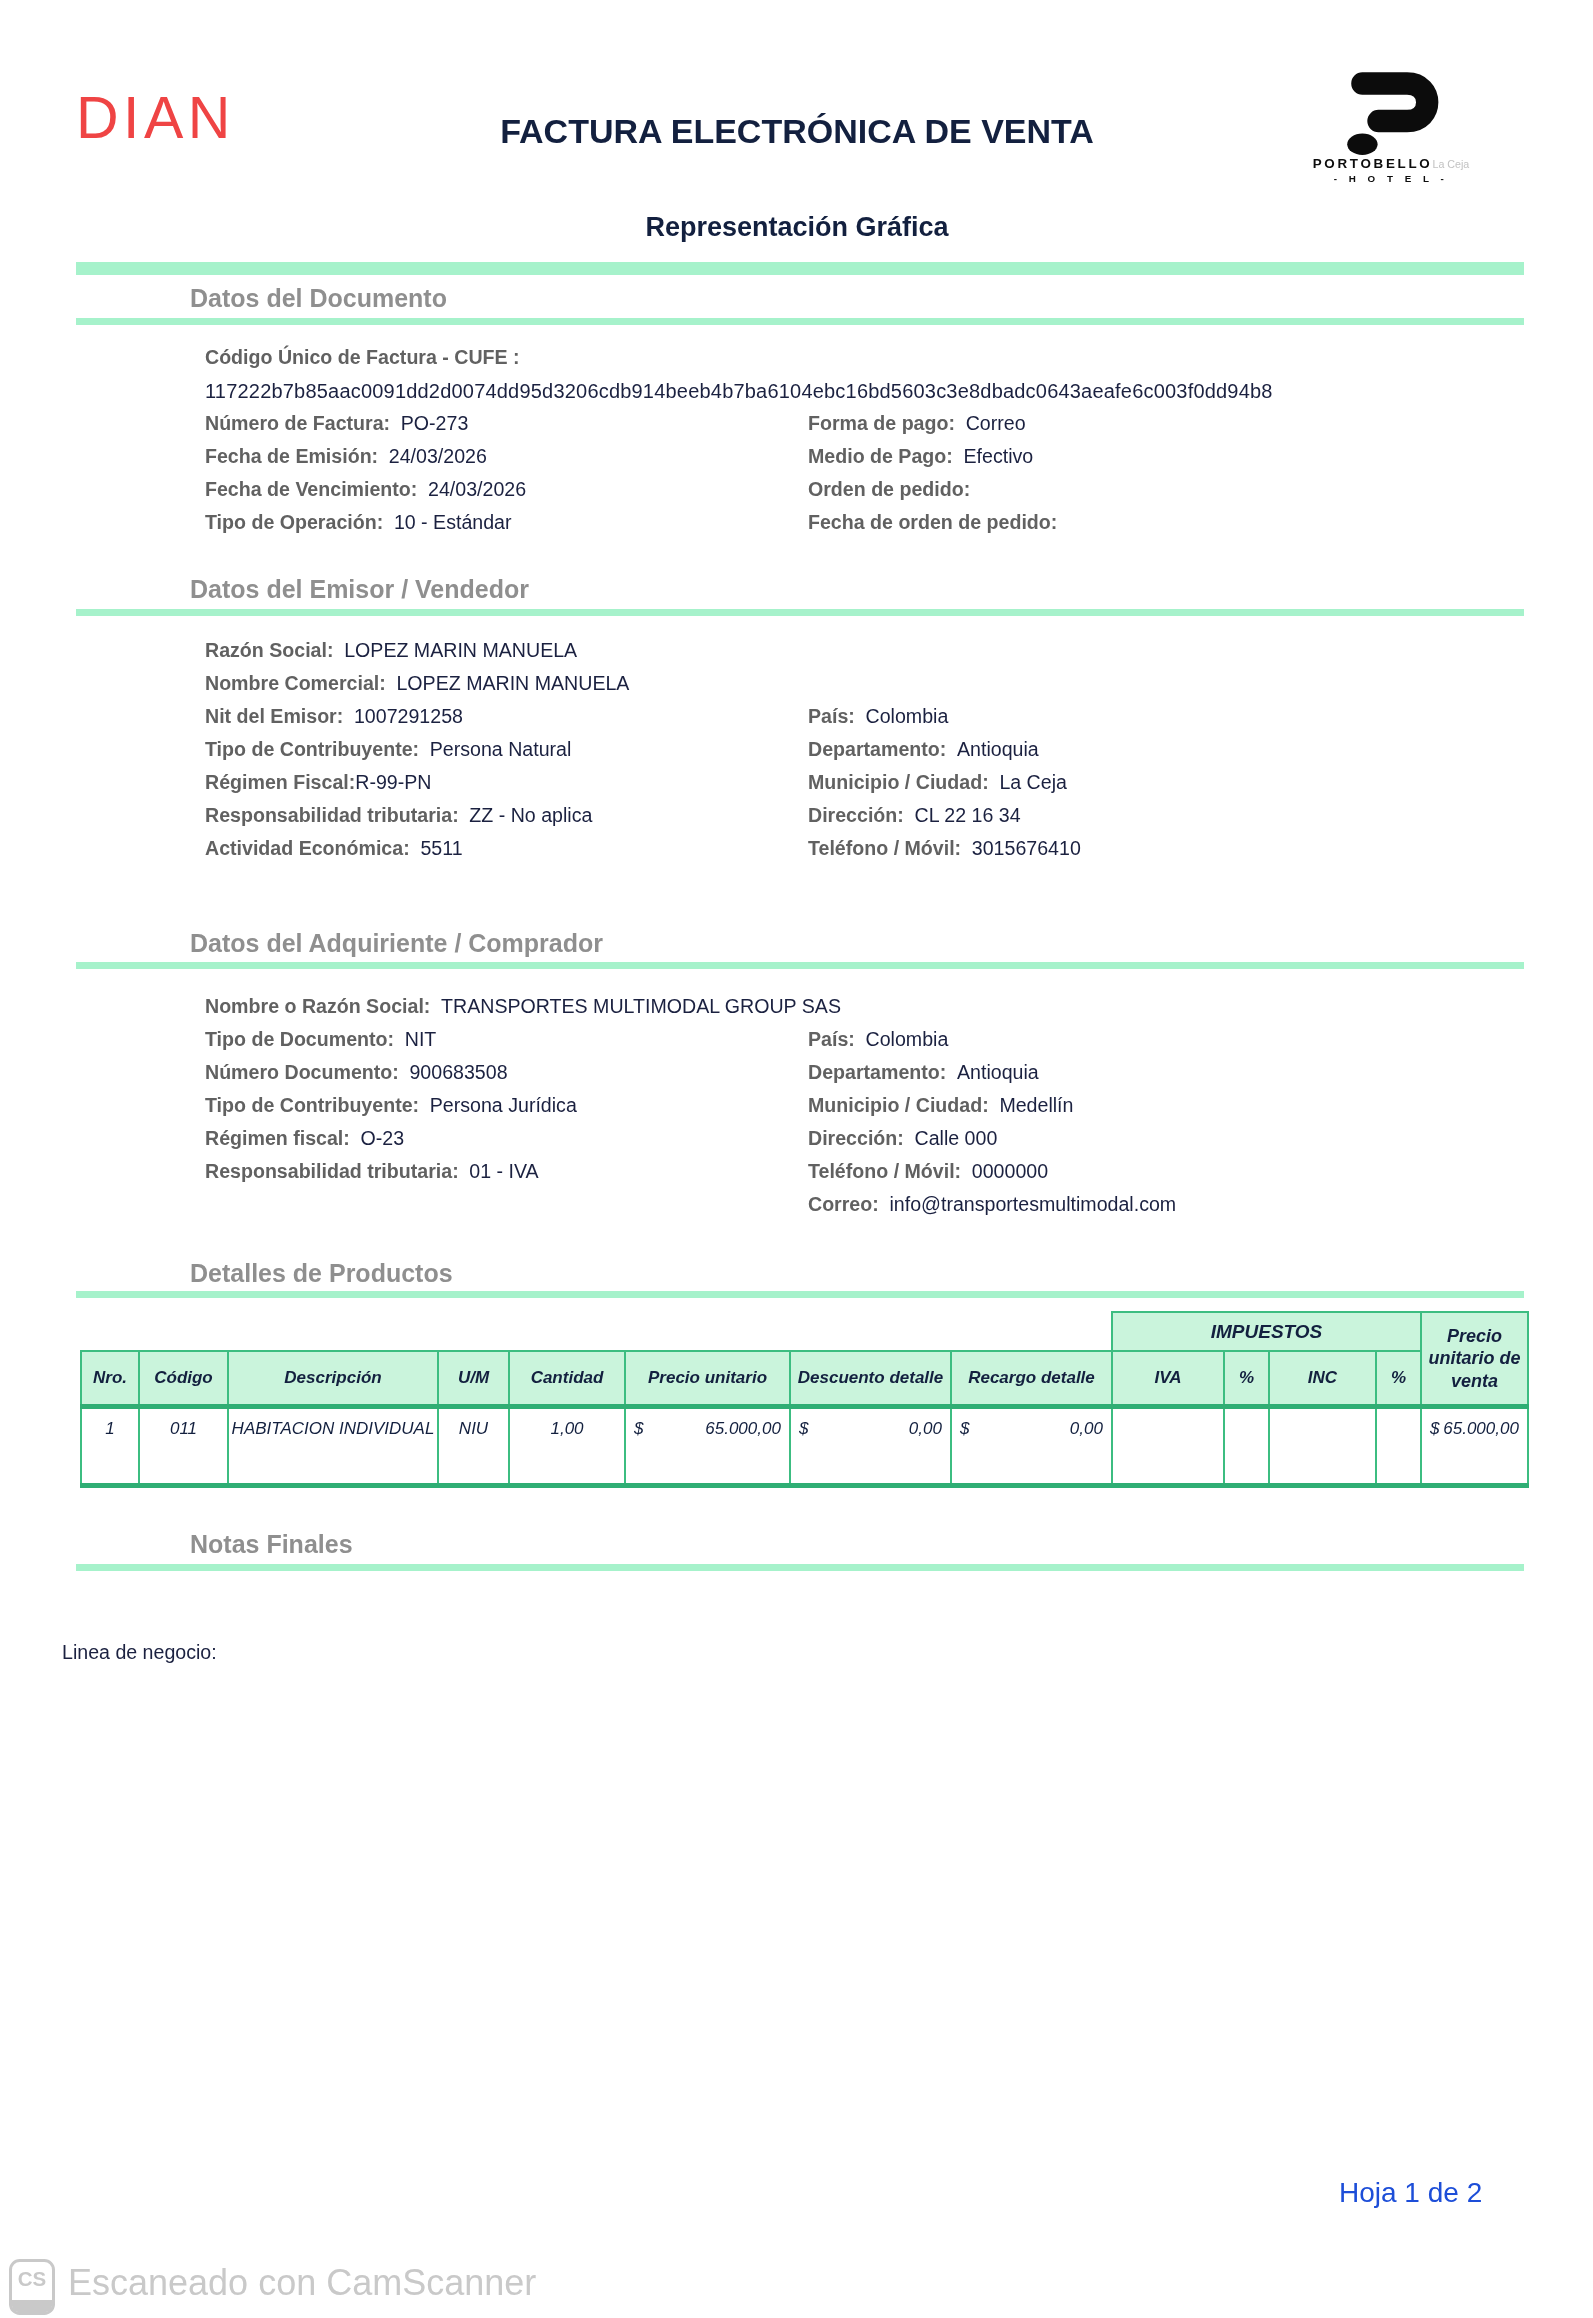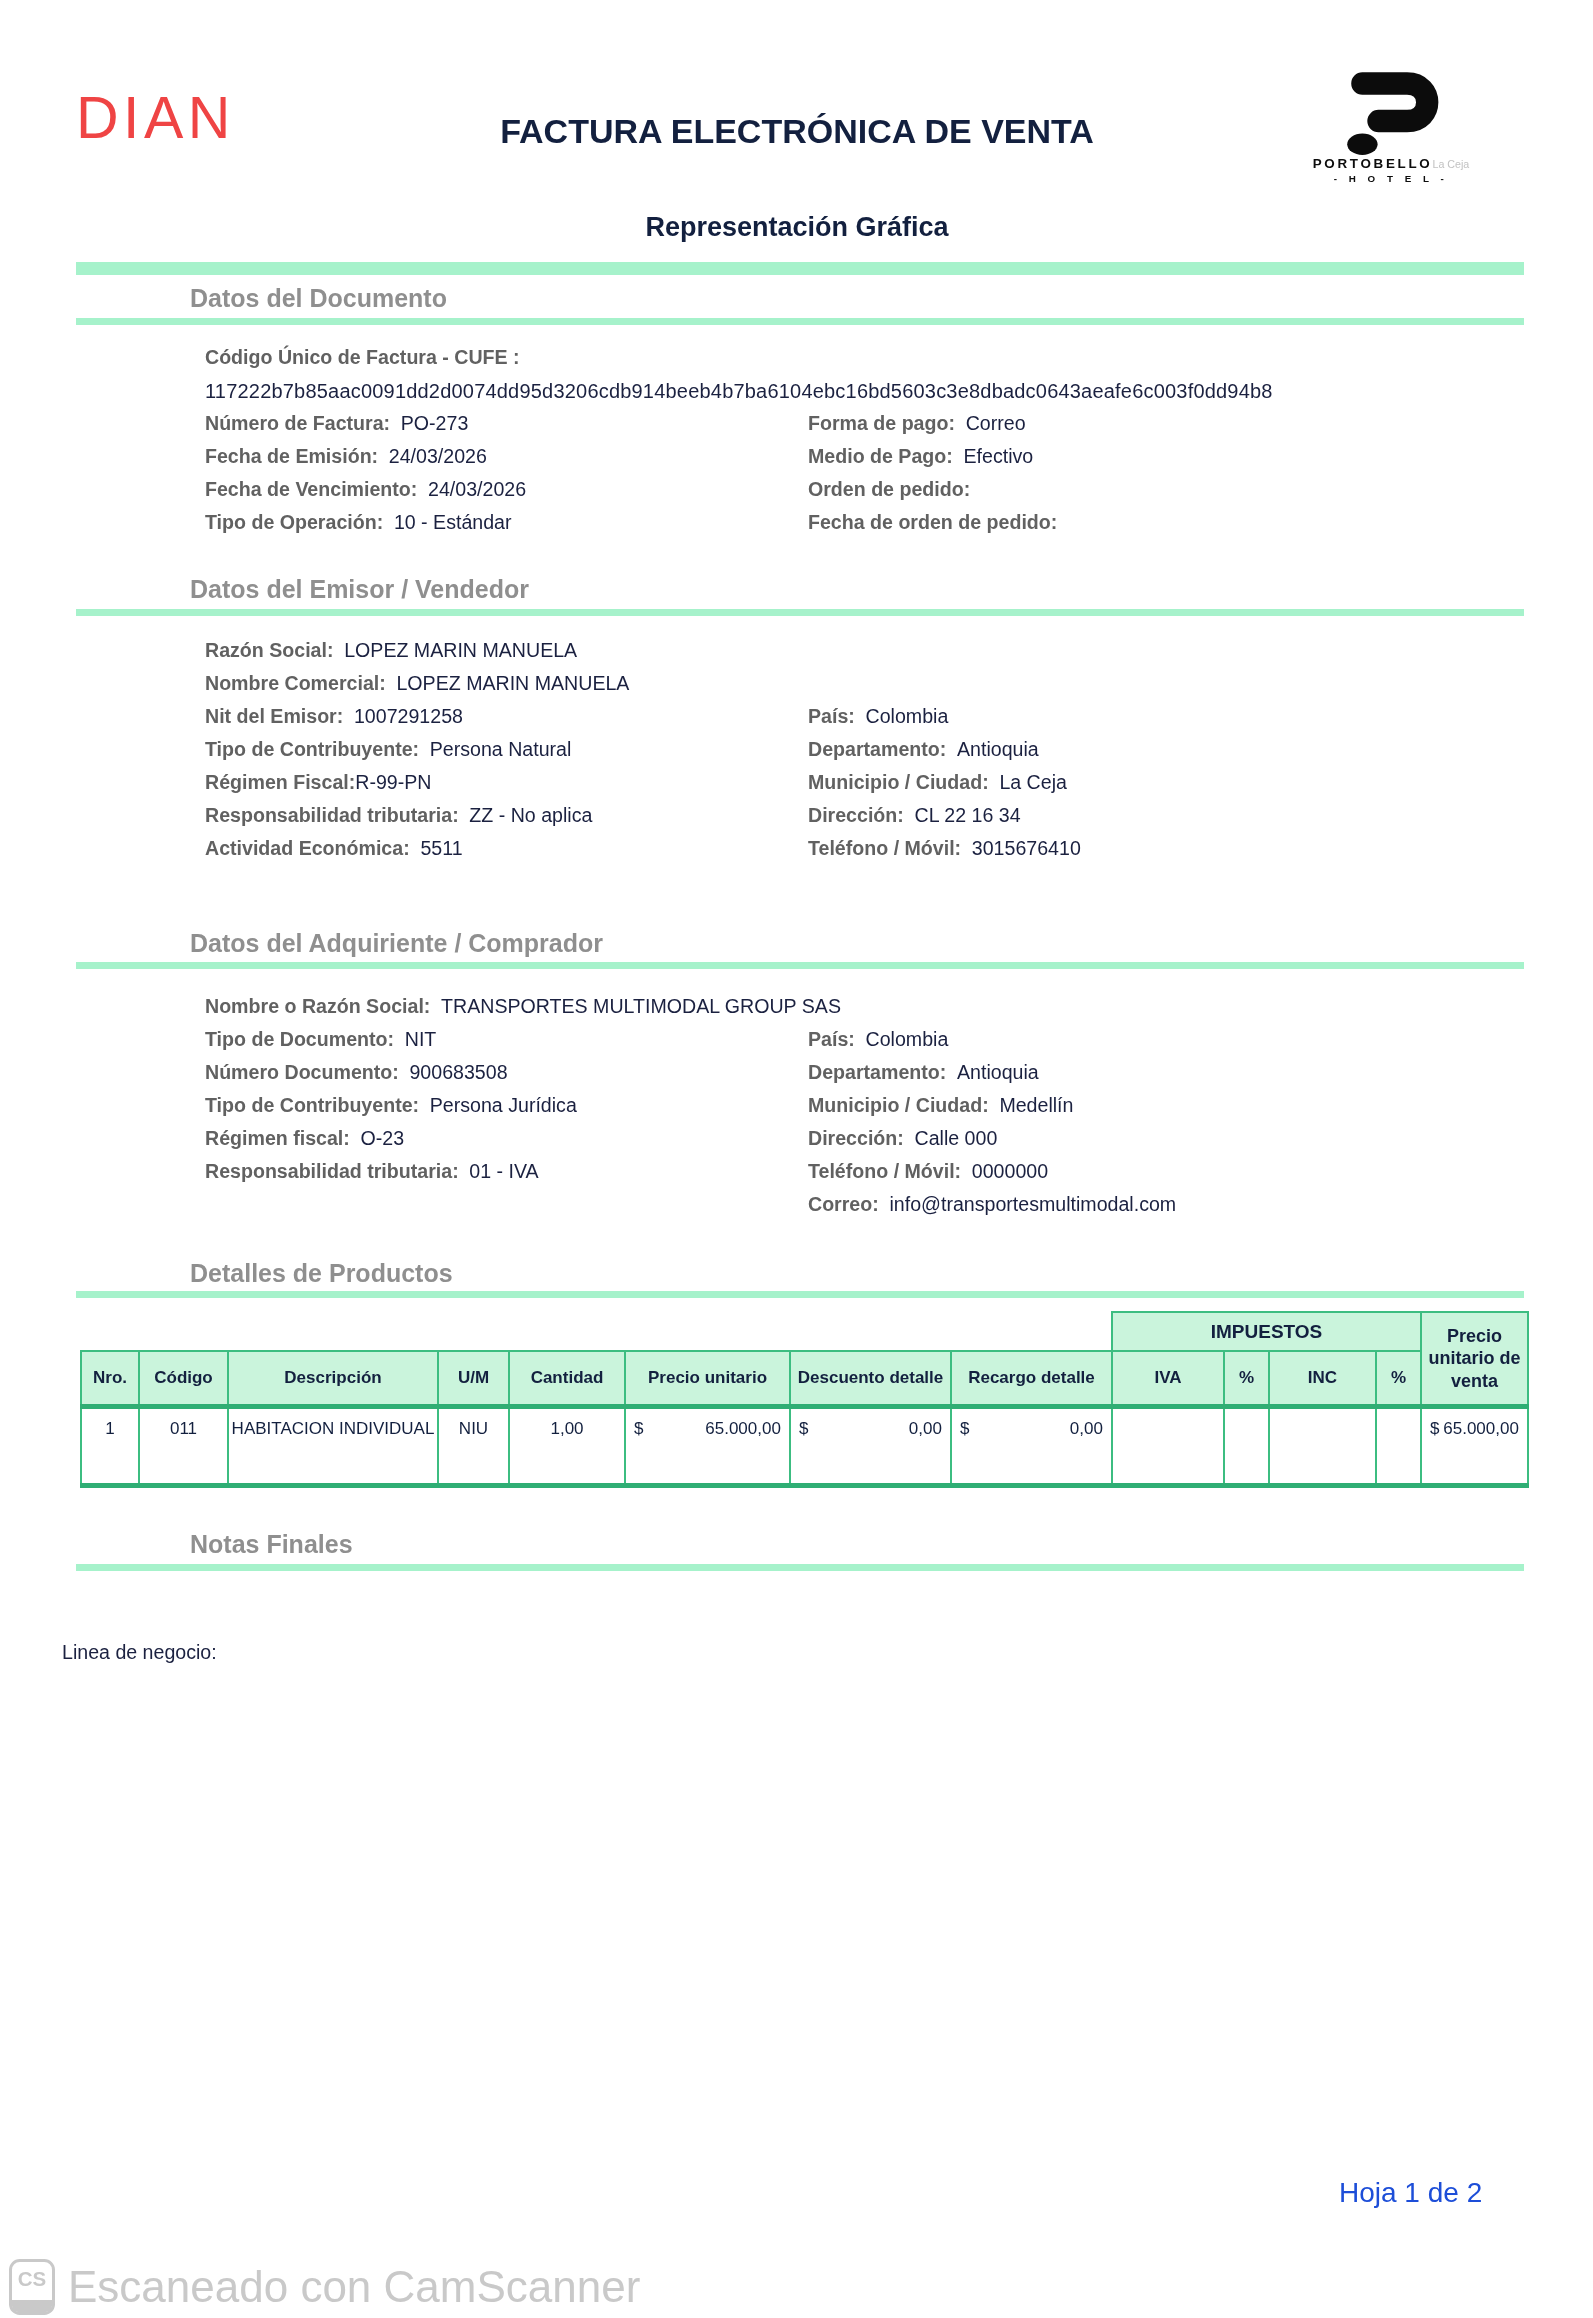--- a/index.html
+++ b/index.html
@@ -34,21 +34,21 @@
   .fields { position:absolute; left:205px; width:1312px; display:grid;
             grid-template-columns:603px 710px; grid-auto-rows:33px; }
   .cell { font-size:19.6px; white-space:nowrap; overflow:visible; }
   .lbl { font-weight:700; color:#616161; }
   .val { color:#1b2140; margin-left:10.7px; }
   .cufe-lbl { position:absolute; left:205px; top:346px; font-size:19.6px; font-weight:700; color:#616161; }
   .cufe-val { position:absolute; left:205px; top:380px; font-size:20px; color:#1b2140; letter-spacing:0.2px; }
   
   table.products { position:absolute; left:80px; top:1311px; width:1446px;
                    border-collapse:collapse; table-layout:fixed; }
-  table.products td { box-sizing:border-box; }
+  table.products td { box-sizing:border-box;font-style:italic; }
   td.nocell { border:none; background:transparent; }
   td.gh, td.hc {
     background:#caf4dc; border:2.7px solid #3cbd81; color:#13203f;
     font-weight:700; text-align:center; vertical-align:middle; font-size:18px;
   }
   tr.grp td.gh { height:39px; font-size:19px; }
   tr.head td { height:55px; font-size:17px; }
   tr.head td.hc { border-bottom:5.4px solid #2fae74; }
   td.hc.venta { line-height:1.25; border-bottom:5.4px solid #2fae74; }
   tr.data td {
@@ -58,21 +58,21 @@
   }
   .money { display:flex; justify-content:space-between; padding:0 7.1px; }
   
   .linea { position:absolute; left:62px; top:1641px; font-size:19.6px; color:#1b2140; }
   .hoja  { position:absolute; left:1339px; top:2177px; font-size:28px; color:#1d4ed8; }
   .cs-badge { position:absolute; left:9px; top:2259px; width:46px; height:56px;
               border:3.6px solid #c9c9c9; border-radius:10.7px; box-sizing:border-box; }
   .cs-badge .cs-txt { font-size:20.5px; font-weight:700; color:#c9c9c9; text-align:center; margin-top:4.5px; }
   .cs-badge .cs-bottom { position:absolute; bottom:0; left:0; right:0; height:11.6px;
               background:#c9c9c9; border-radius:0 0 6.2px 6.2px; }
-  .cs-text { position:absolute; left:68px; top:2262px; font-size:44px; color:#c9c9c9; }
+  .cs-text { position:absolute; left:68px; top:2262px; font-size:36px; color:#c9c9c9; }
 </style>
 </head>
 <body>
 
 <div class="page">
 
   <div class="dian-logo">DIAN</div>
   <div class="doc-title">FACTURA ELECTRÓNICA DE VENTA</div>
   <div class="doc-subtitle">Representación Gráfica</div>
 

